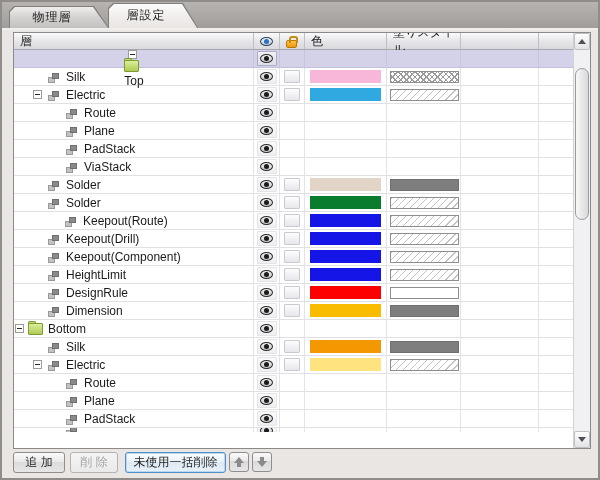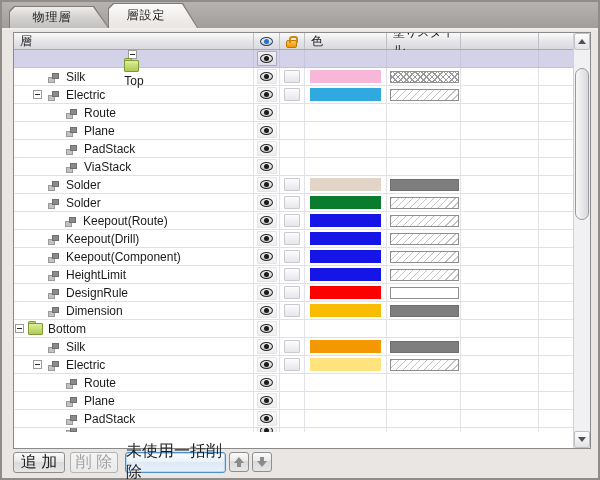--- a/index.html
+++ b/index.html
@@ -103,21 +103,21 @@
   .tri-up { width:0; height:0; border-left:4px solid transparent; border-right:4px solid transparent; border-bottom:5px solid #4E5157; }
   .tri-down { width:0; height:0; border-left:4px solid transparent; border-right:4px solid transparent; border-top:5px solid #4E5157; }
   .strack { flex:1; position:relative; }
   .sthumb { position:absolute; left:1px; right:1px; top:18px; height:152px;
     background:linear-gradient(90deg,#F8F8F8,#D9D9DC); border:1px solid #9A9AA0; border-radius:8px; }
 
   
   .footer { position:absolute; left:11px; top:449px; height:22px; display:flex; align-items:center; }
   .btn { height:21px; border:1px solid #8E8E8E; border-radius:3px; color:#1f1f1f;
     background:linear-gradient(#FAFAFA,#E9E9E9 45%,#DADADA 46%,#E6E6E6);
-    display:flex; align-items:center; justify-content:center; font-size:16px; }
+    display:flex; align-items:center; justify-content:center; font-size:12px; }
   .btn-add { width:52px; }
   .btn-del { width:48px; margin-left:5px; border-color:#B3B3B3; color:#A3A3A3;
     background:linear-gradient(#F4F4F4,#EAEAEA); }
   .btn-unused { width:101px; margin-left:7px; border-color:#4E8FC7;
     box-shadow:inset 0 0 0 1px #BAD9F0;
     background:linear-gradient(#FBFDFE,#EAF2F9 45%,#DCE9F5 46%,#E8F1F9);font-family:Liberation Mono, monospace; }
   .btn-arrow { width:20px; height:20px; margin-left:3px; flex-direction:column; }
   .btn-arrow:first-of-type { margin-left:12px; }
   .arr { position:relative; width:12px; height:12px; }
   .arr .head-up { position:absolute; left:1px; top:1px; width:0; height:0;

